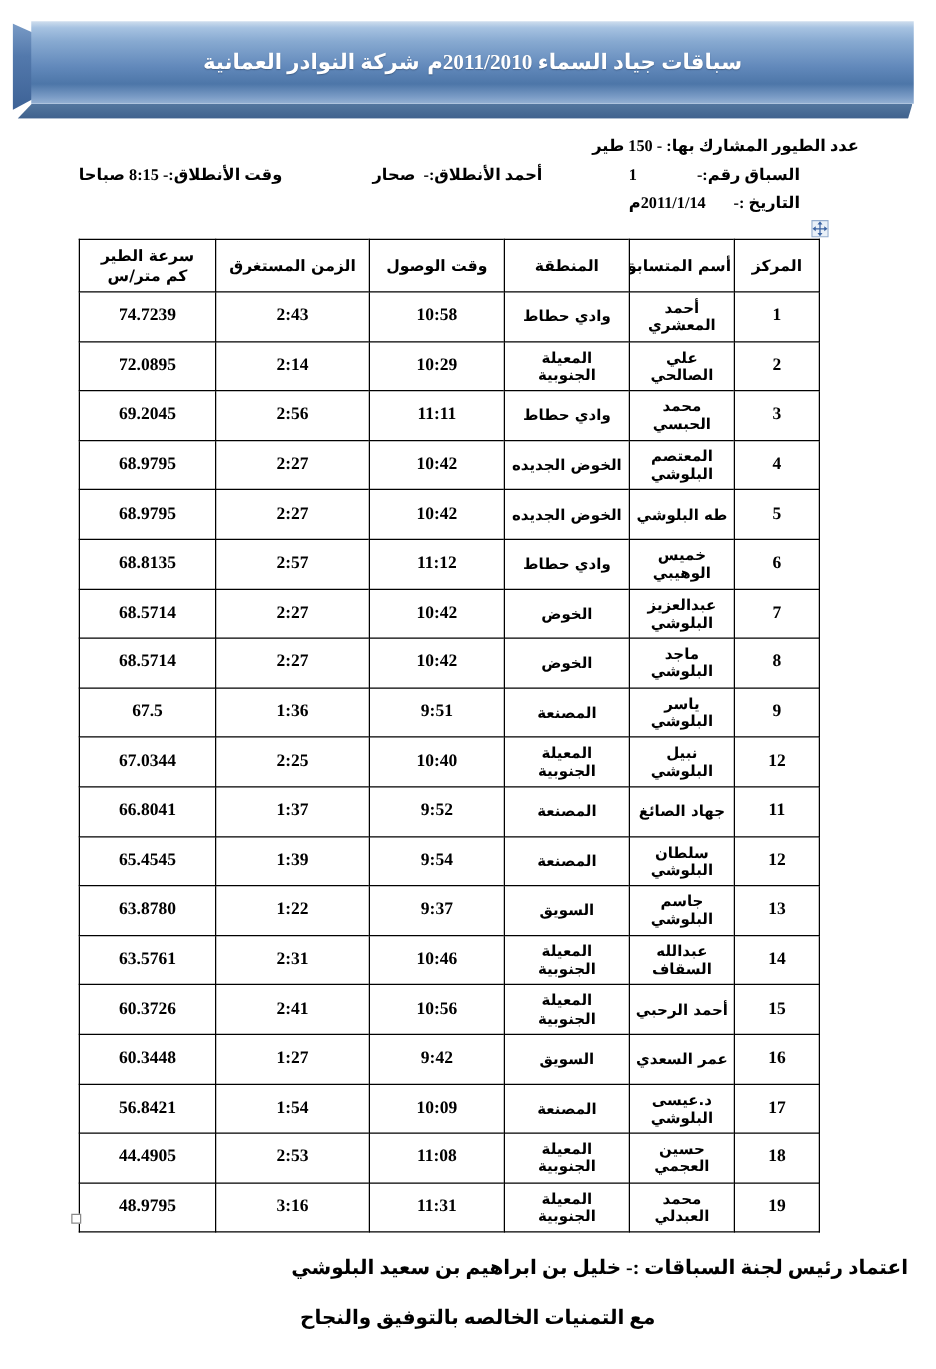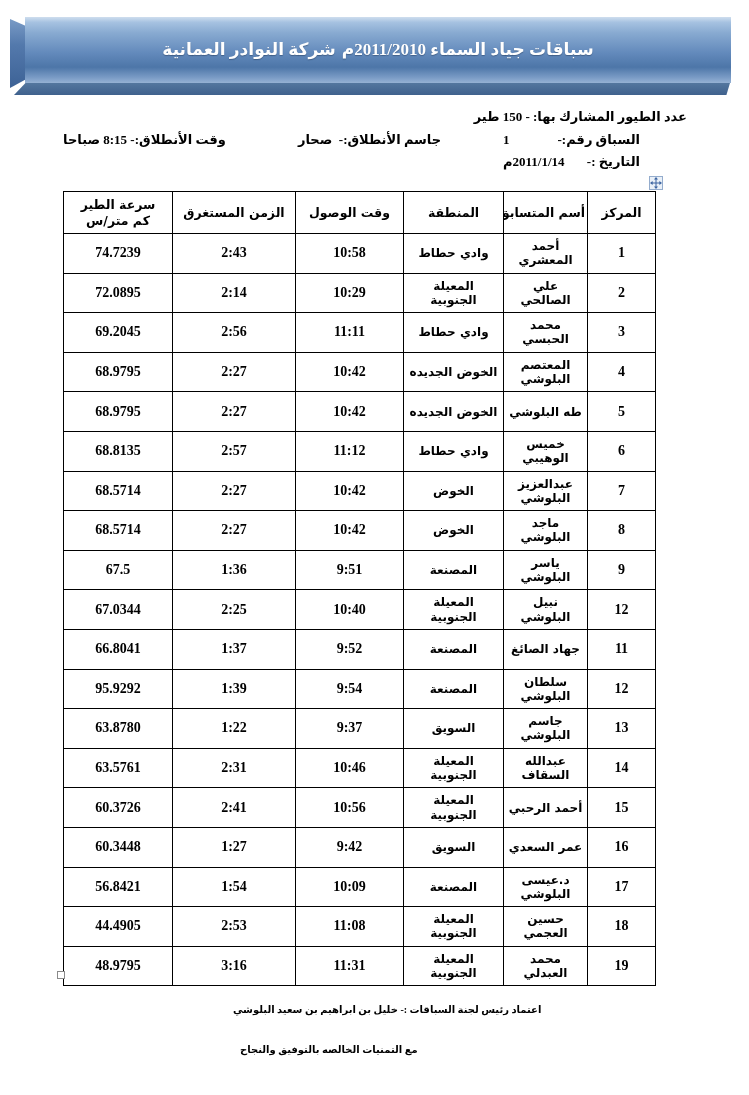--- a/index.html
+++ b/index.html
@@ -53,40 +53,40 @@
   }
   .th-two-line{white-space:normal;}
   
   .move-handle{position:absolute;left:649px;top:175px;width:14px;height:14px;}
   .resize-handle{
     position:absolute;left:57px;top:971px;width:6px;height:6px;
     border:1px solid #8a8a8a;background:#fff;
   }
   
   .footer-text{
-    position:absolute;direction:rtl;white-space:nowrap;font-weight:bold;font-size:10px;
+    position:absolute;direction:rtl;white-space:nowrap;font-weight:bold;font-size:16px;
     font-family:"Liberation Serif","DejaVu Sans",serif;
   }
 </style>
 </head>
 <body>
 
 <div class="banner">
   <div class="banner-side"></div>
   <div class="banner-bottom"></div>
   <div class="banner-main">
     <div class="banner-line">شركة النوادر العمانية</div>
     <div class="banner-line">سباقات جياد السماء 2011/2010م</div>
   </div>
 </div>
 
 <div class="info-text" style="top:109px;right:62px;">عدد الطيور المشارك بها: - 150 طير</div>
 <div class="info-text" style="top:132px;right:109px;">السباق رقم:-</div>
 <div class="info-text" style="top:132px;left:503px;">1</div>
-<div class="info-text" style="top:132px;left:298px;"><span>جاسم الأنطلاق:-</span>&nbsp;&nbsp;<span>صحار</span></div>
+<div class="info-text" style="top:132px;left:298px;"><span>أحمد الأنطلاق:-</span>&nbsp;&nbsp;<span>صحار</span></div>
 <div class="info-text" style="top:132px;left:63px;"><span>وقت الأنطلاق:-</span>&nbsp;<span>8:15 صباحا</span></div>
 <div class="info-text" style="top:154px;right:109px;">التاريخ :-</div>
 <div class="info-text" style="top:154px;left:503px;">2011/1/14م</div>
 
 <div class="move-handle">
   <svg width="14" height="14" viewBox="0 0 14 14">
     <rect x="0.5" y="0.5" width="13" height="13" fill="#e9f0f8" stroke="#94accd"></rect>
     <g fill="#3a62a0" stroke="#3a62a0" stroke-width="1">
       <line x1="7" y1="3" x2="7" y2="11"></line>
       <line x1="3" y1="7" x2="11" y2="7"></line>
@@ -221,21 +221,21 @@
     <td class="cell-num">1:37</td>
     <td class="cell-num">66.8041</td>
   </tr>
       <tr>
     <td class="cell-num">12</td>
     <td class="cell-ar">سلطان
 البلوشي</td>
     <td class="cell-ar">المصنعة</td>
     <td class="cell-num">9:54</td>
     <td class="cell-num">1:39</td>
-    <td class="cell-num">95.9292</td>
+    <td class="cell-num">65.4545</td>
   </tr>
       <tr>
     <td class="cell-num">13</td>
     <td class="cell-ar">جاسم
 البلوشي</td>
     <td class="cell-ar">السويق</td>
     <td class="cell-num">9:37</td>
     <td class="cell-num">1:22</td>
     <td class="cell-num">63.8780</td>
   </tr>

